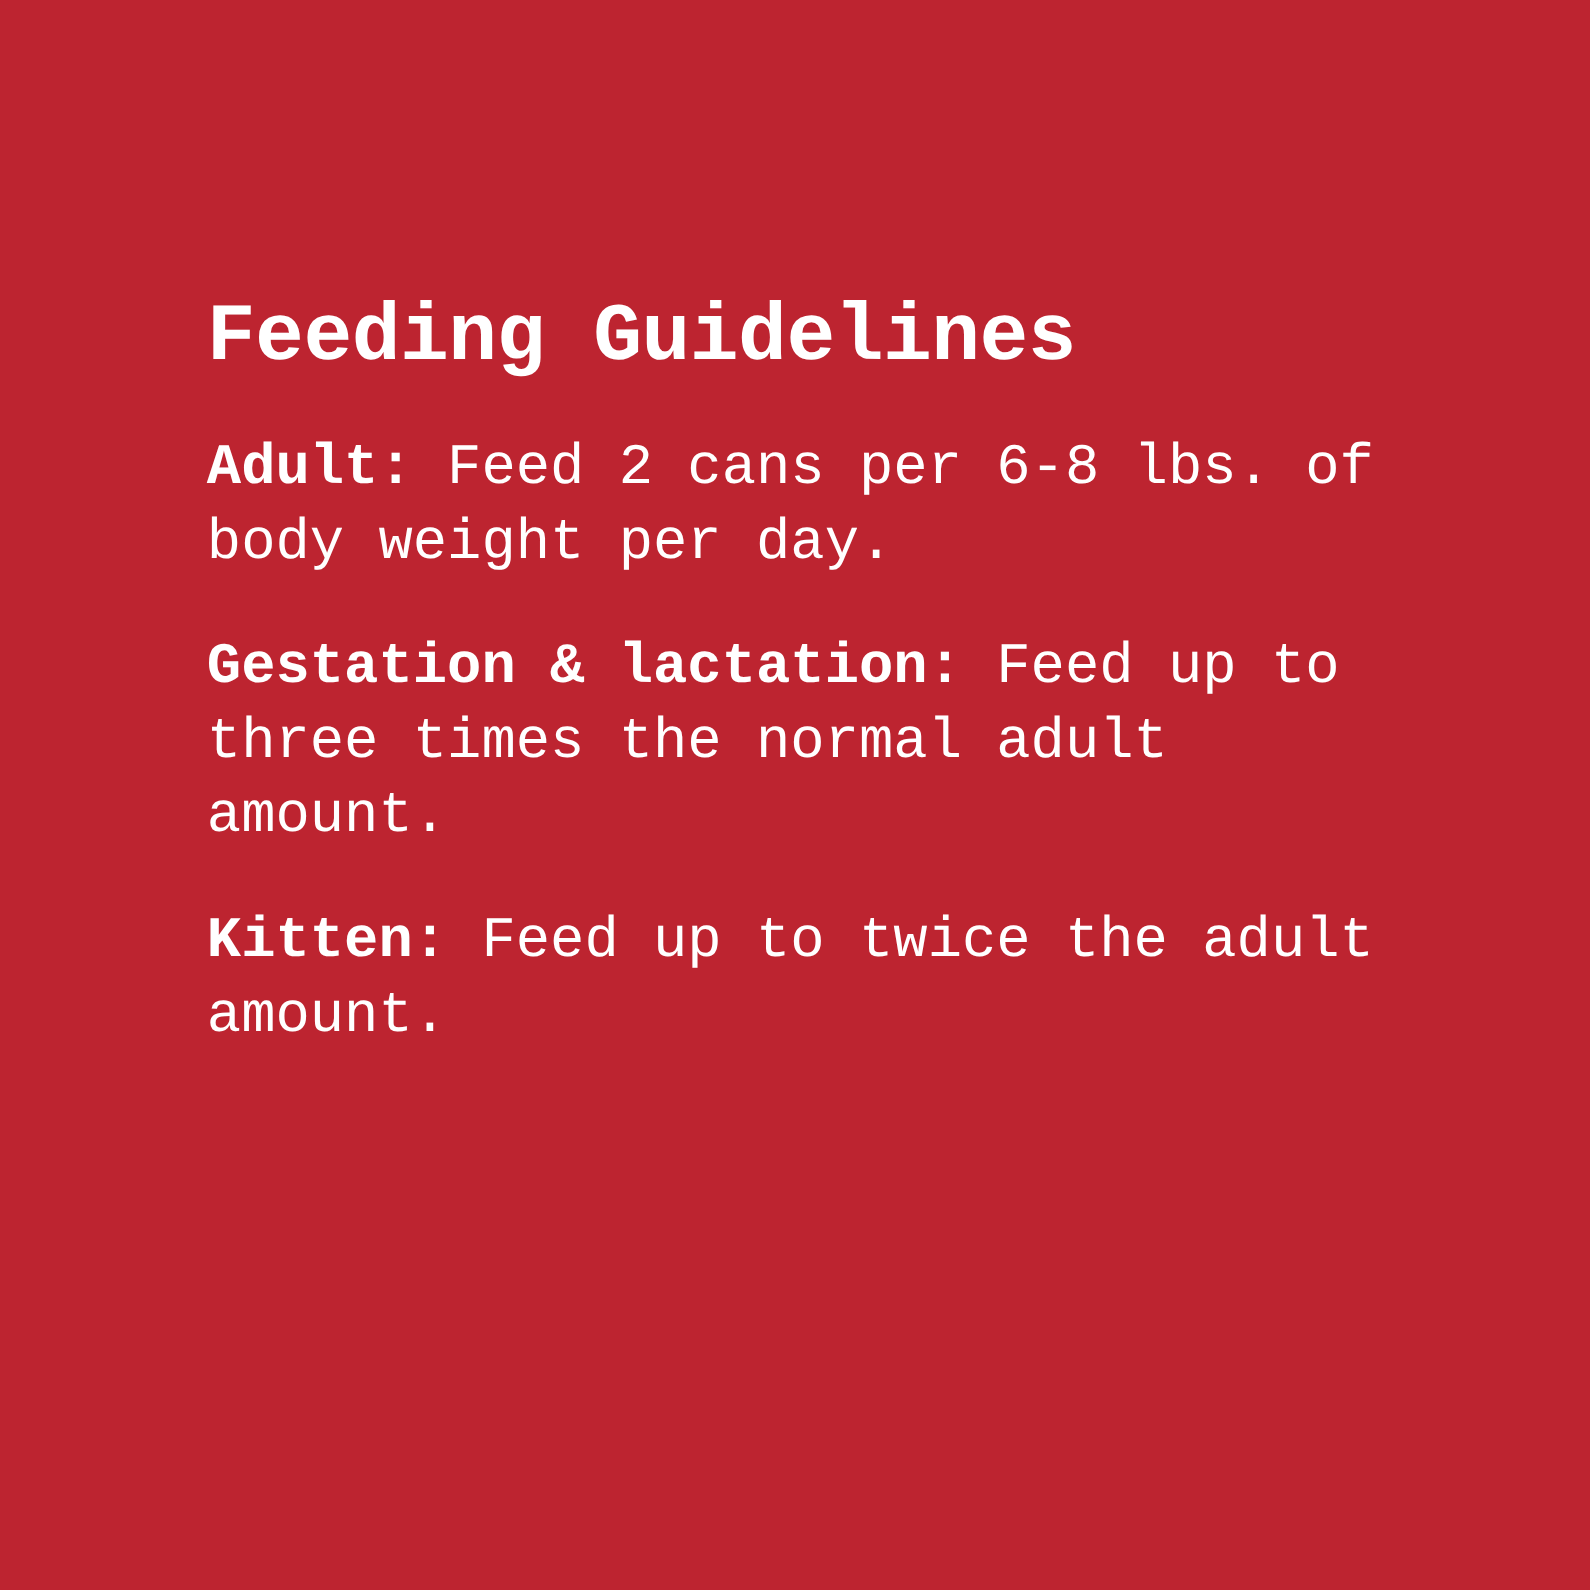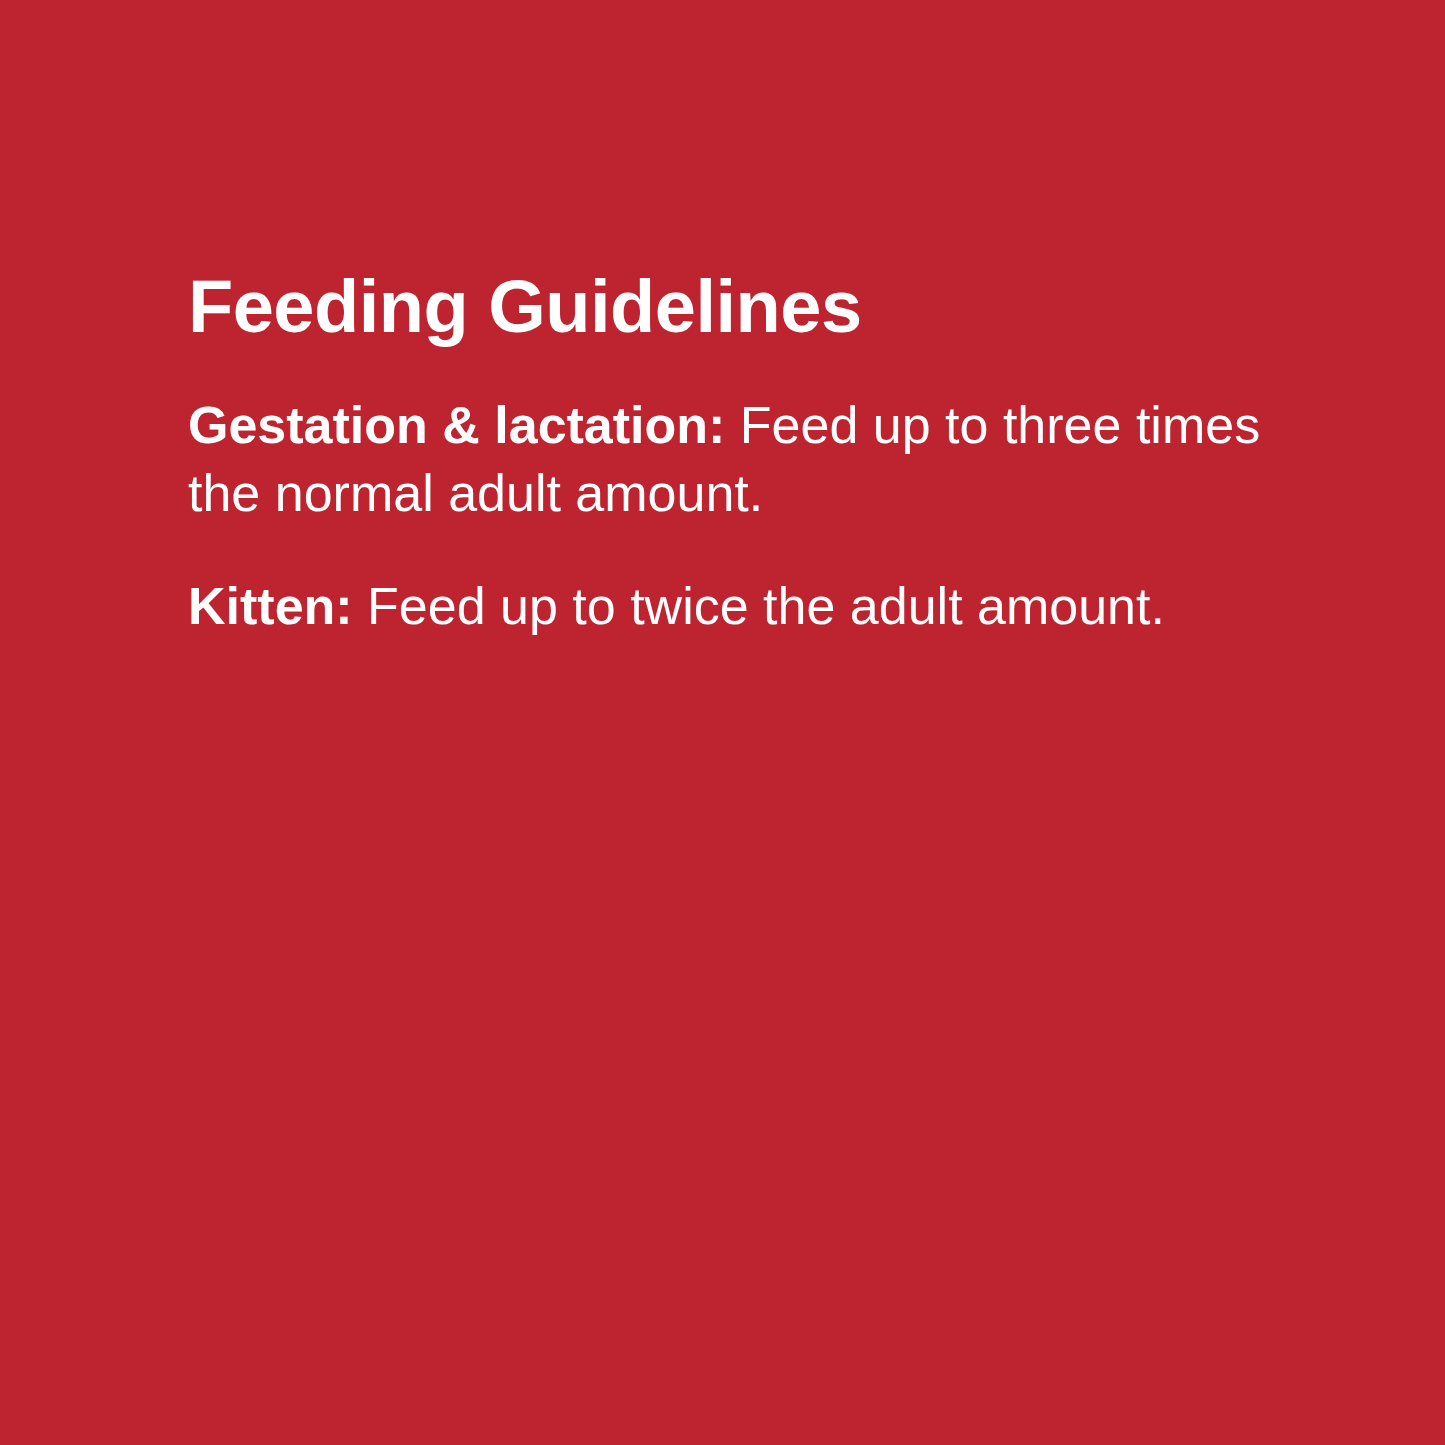--- a/index.html
+++ b/index.html
@@ -15,20 +15,21 @@
   }
   .panel {
     position: absolute;
     left: 0;
     top: 0;
     width: 1445px;
     height: 1445px;
     background: #bd2430;
     box-sizing: border-box;
     padding: 270px 180px 0 188px;
+    font-family: Liberation Mono, monospace;
   }
   .panel-title {
     color: #ffffff;
     font-size: 74px;
     font-weight: bold;
     line-height: 1.0;
     letter-spacing: -0.5px;
     margin: 0 0 48px 0;
   }
   .intro {
@@ -52,20 +53,23 @@
   }
 </style>
 </head>
 <body>
 
 <div class="panel">
 
   <h1 class="panel-title">Feeding Guidelines</h1>
 
 
+  <p class="guideline">
+    <span class="lbl">Adult:</span><span> Feed 2 cans per 6-8 lbs. of body weight per day.</span>
+  </p>
 
   <p class="guideline">
     <span class="lbl">Gestation &amp; lactation:</span><span> Feed up to three times the normal adult amount.</span>
   </p>
 
   <p class="guideline">
     <span class="lbl">Kitten:</span><span> Feed up to twice the adult amount.</span>
   </p>
 
 </div>

